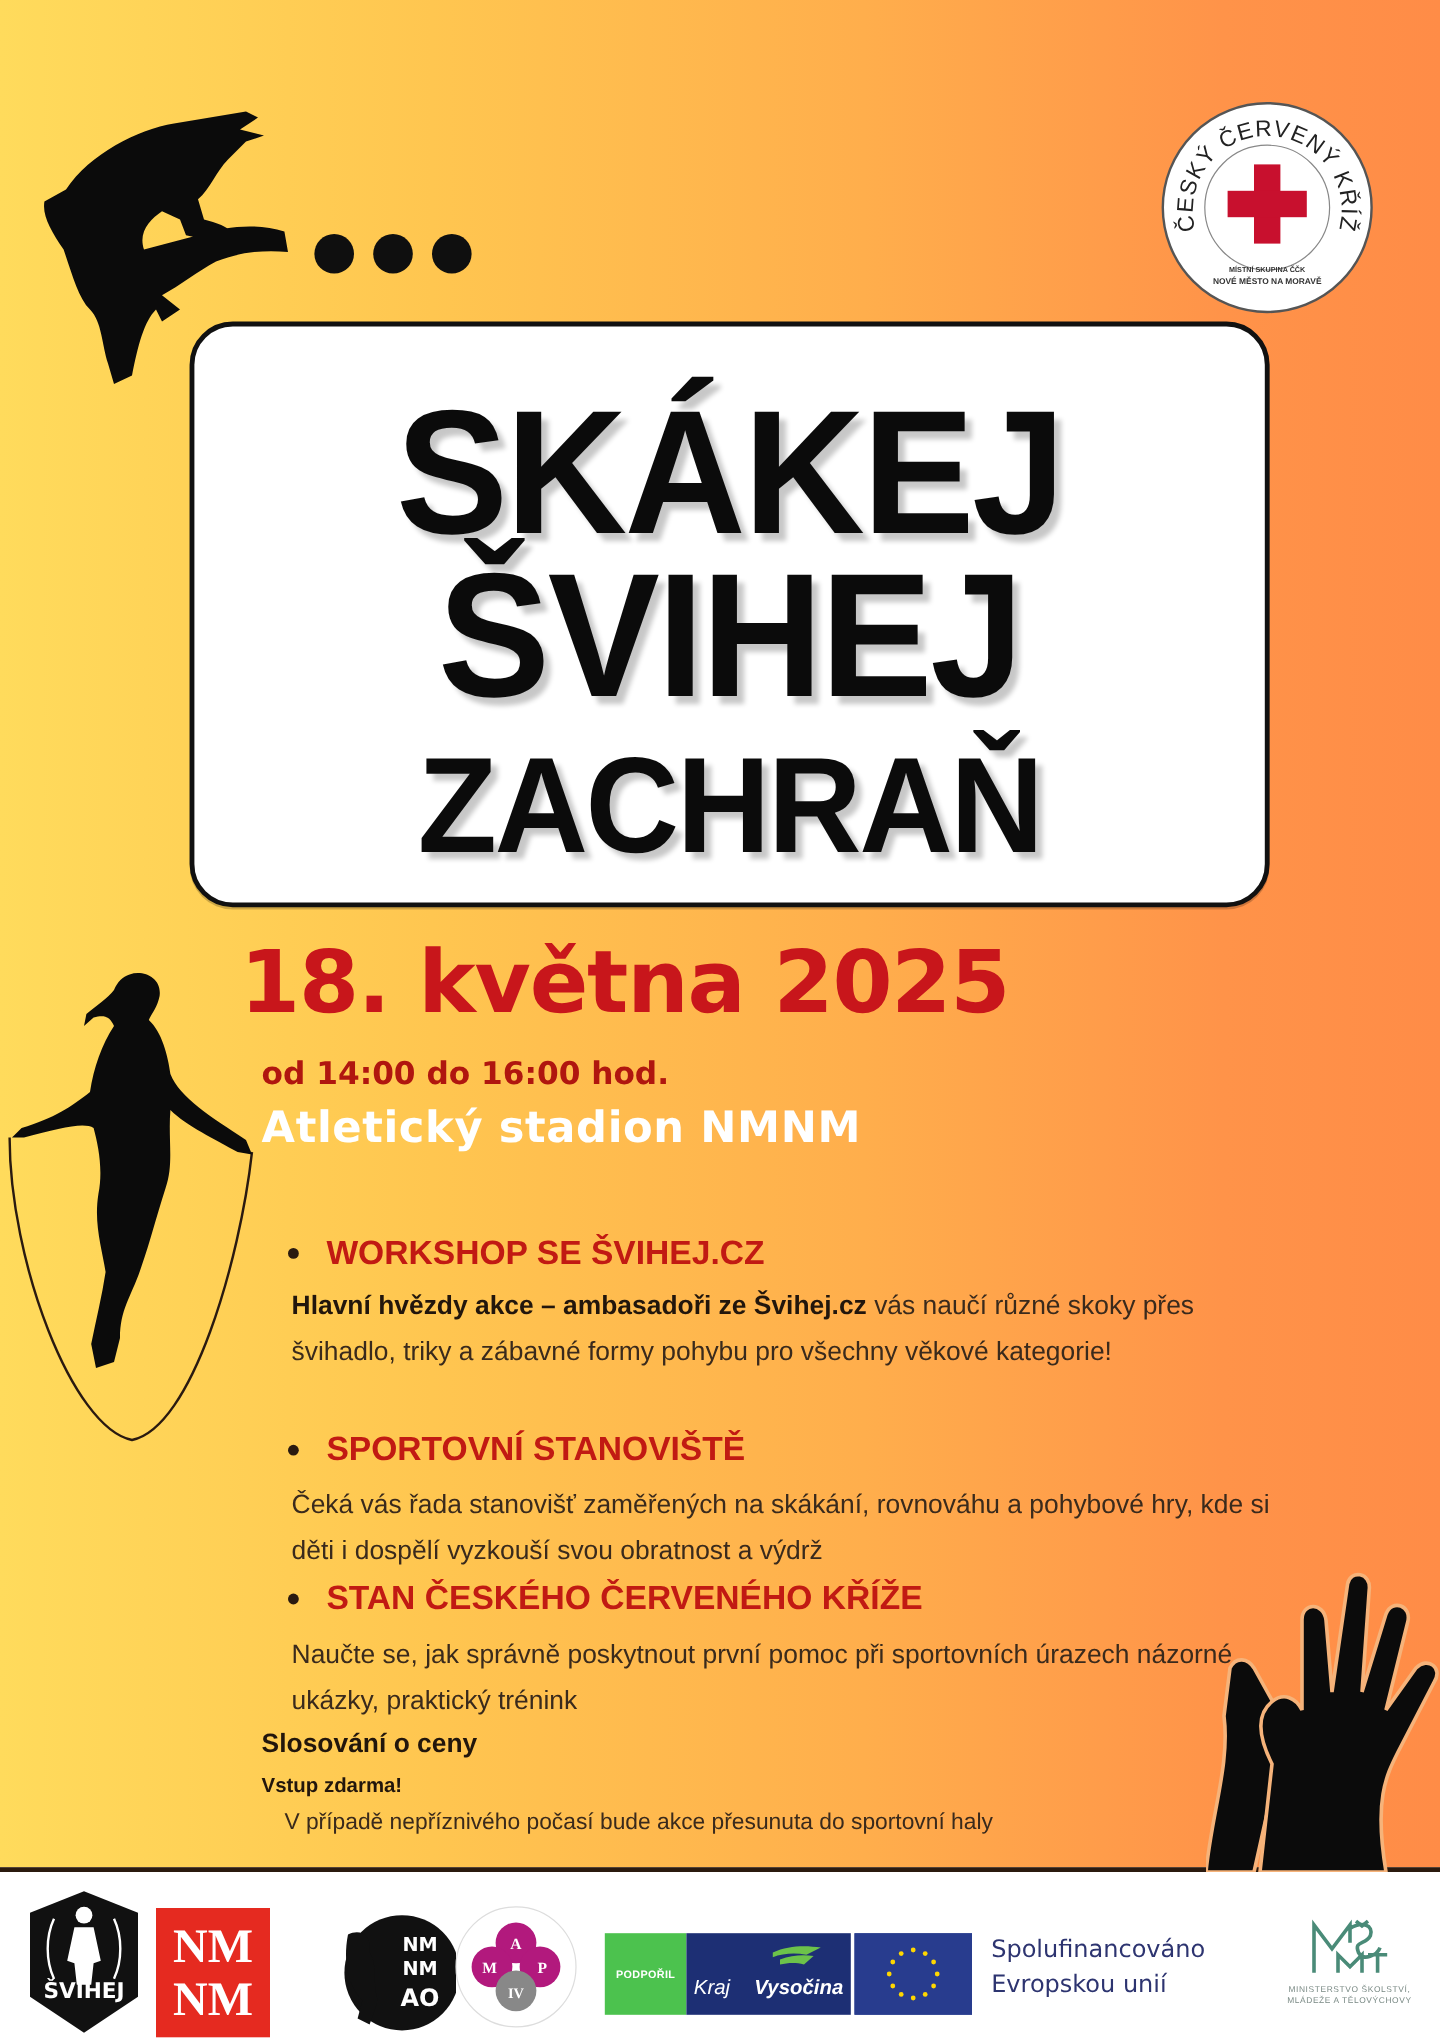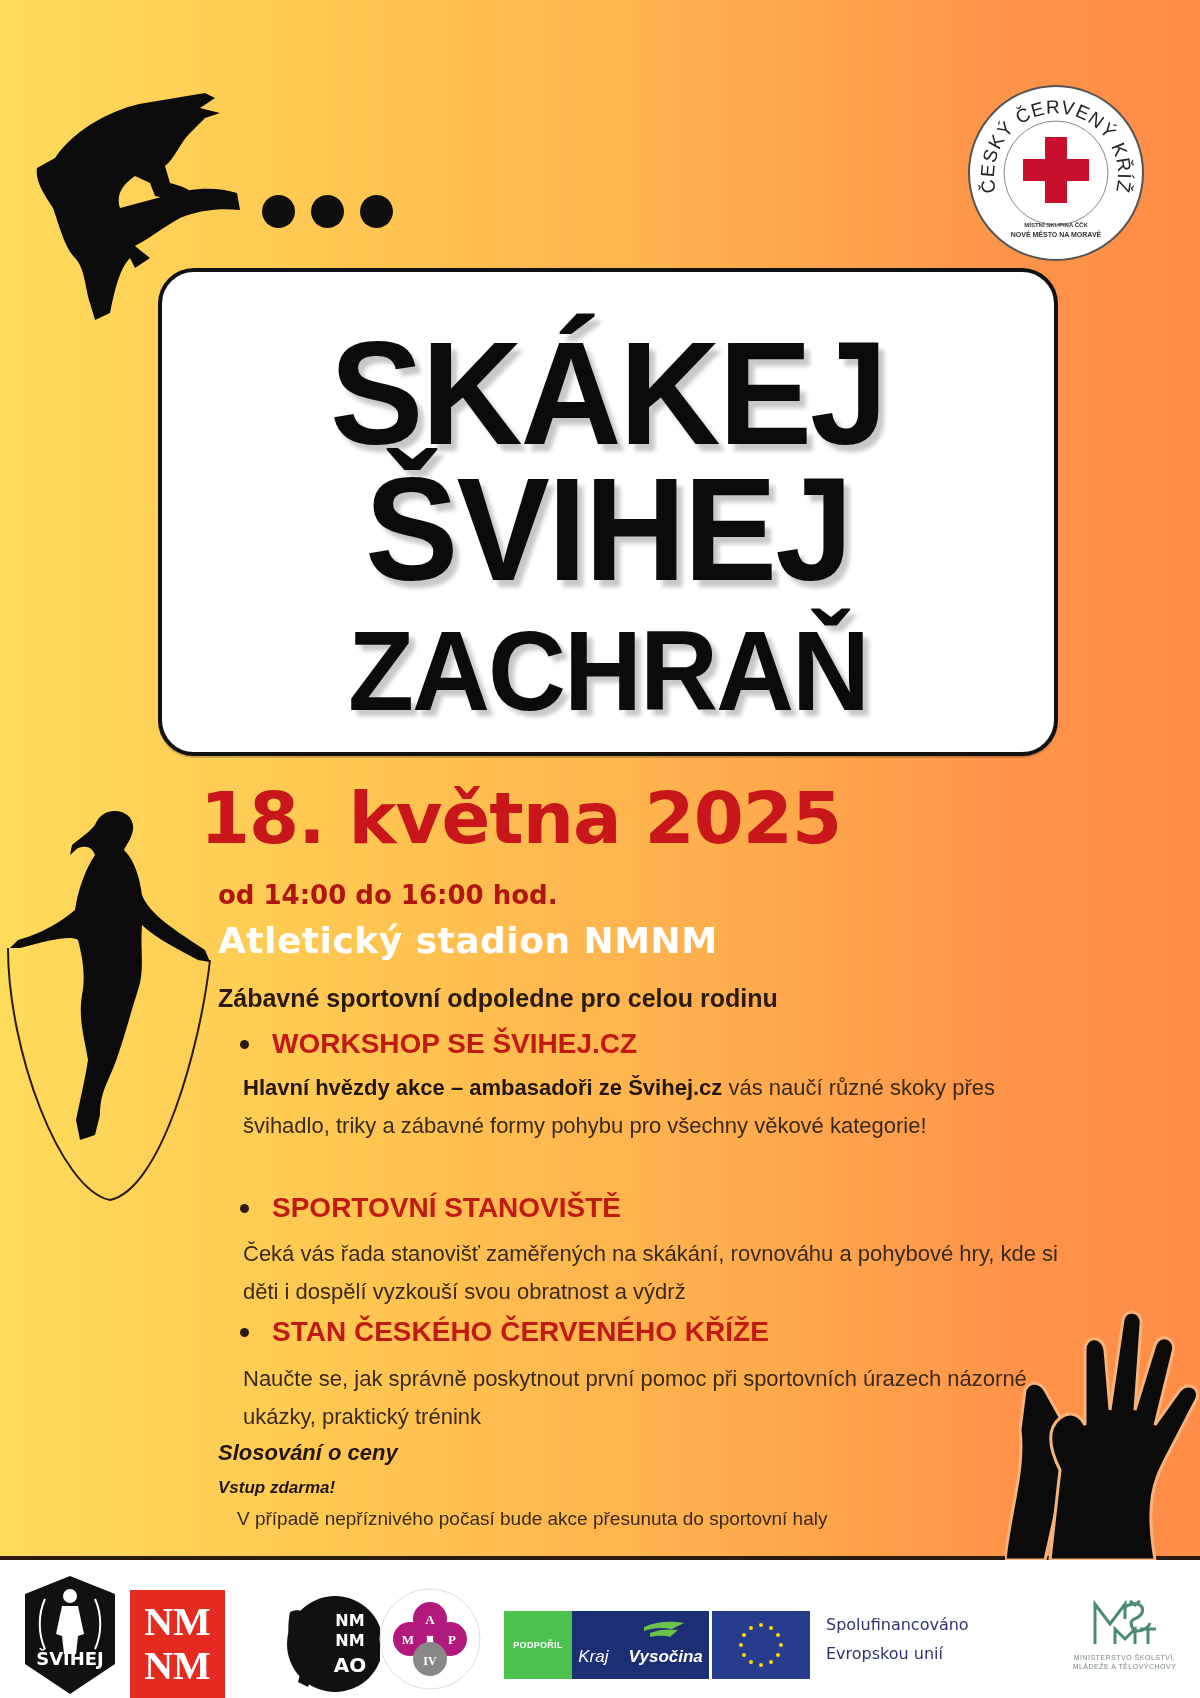--- a/index.html
+++ b/index.html
@@ -80,21 +80,21 @@
     margin-right: 23px;
   }
   .body-text {
     position: absolute; left: 218px; width: 850px;
     font-family: "Liberation Sans", sans-serif;
     font-size: 22px; line-height: 38px; color: #3a2a1c; margin-left: 19px;
   }
   .body-text b { color: #22160c; }
   .small-bold {
     position: absolute; left: 218px;
-    font-family: "Liberation Sans", sans-serif; font-weight: 700; color: #22160c; font-style: italic;
+    font-family: "Liberation Sans", sans-serif; font-weight: 700; color: #22160c;
   }
 
   .footer {
     position: absolute; left: 0; top: 1564px; width: 1200px; height: 134px; background: #fff;
   }
   .logo { position: absolute; }
   .nmnm-red {
     left: 130px; top: 26px; width: 95px; height: 108px; background: #E52A20;
     color: #fff; font-family: "Liberation Serif", serif; font-weight: 700;
     font-size: 40px; line-height: 44px; text-align: center; padding-top: 10px;
@@ -115,21 +115,21 @@
     display: flex; align-items: flex-end; justify-content: center; padding-bottom: 12px;
     font-size: 17px;
   }
   .kraj .navy i { font-style: italic; font-weight: 400; margin-right: 20px; }
   .kraj .navy b { font-style: italic; }
   .eu-flag {
     left: 712px; top: 47px; width: 98px; height: 68px; background: #283C8E;
   }
   .eu-text {
     left: 826px; top: 46px; font-family: "DejaVu Sans", sans-serif;
-    font-size: 16px; line-height: 29px; color: #2D3470;
+    font-size: 20px; line-height: 29px; color: #2D3470;
   }
   .msmt { left: 1052px; top: 35px; width: 145px; text-align: center; }
   .msmt .sub {
     font-size: 7px; color: #7a8a85; letter-spacing: 0.5px; line-height: 9px;
     font-family: "Liberation Sans", sans-serif;
   }
 </style>
 </head>
 <body>
 
@@ -170,21 +170,20 @@
   </div>
 
   <svg class="rope-girl" width="220" height="420" viewBox="0 0 220 420">
     <path d="M8 158 C8 260 60 400 110 410 C160 400 200 260 210 170" fill="none" stroke="#2a1a10" stroke-width="2"></path>
     <path fill="#0b0b0b" d="M108 22 C120 18 135 25 133 40 C131 50 126 55 124 60 C135 70 140 90 142 105 C150 125 175 140 205 160 L210 172 L198 170 C180 160 155 148 142 135 C140 160 145 180 138 200 C130 225 125 245 118 265 C110 290 100 300 100 325 L95 345 L80 350 L76 330 C80 310 85 290 88 270 C85 250 78 230 82 205 C86 185 82 165 78 150 C70 145 50 150 20 158 L10 158 L18 150 C45 142 60 132 75 120 C78 100 85 80 95 65 C92 58 88 55 78 58 L70 65 L72 55 C80 48 90 42 95 35 C98 28 102 24 108 22 Z"></path>
   </svg>
 
   <div class="date">18. května 2025</div>
   <div class="time">od 14:00 do 16:00 hod.</div>
   <div class="venue">Atletický stadion NMNM</div>
-  <div class="subtitle">Zábavné sportovní odpoledne pro celou rodinu</div>
 
   <div class="section-head" style="top:1028px;">
     <span class="bullet"></span>
     <span>WORKSHOP SE ŠVIHEJ.CZ</span>
   </div>
   <div class="body-text" style="top:1069px; width:800px; padding-left:6px;">
     <b>Hlavní hvězdy akce – ambasadoři ze Švihej.cz</b><span> vás naučí různé skoky přes švihadlo, triky a zábavné formy pohybu pro všechny věkové kategorie!</span>
   </div>
 
   <div class="section-head" style="top:1192px;">

